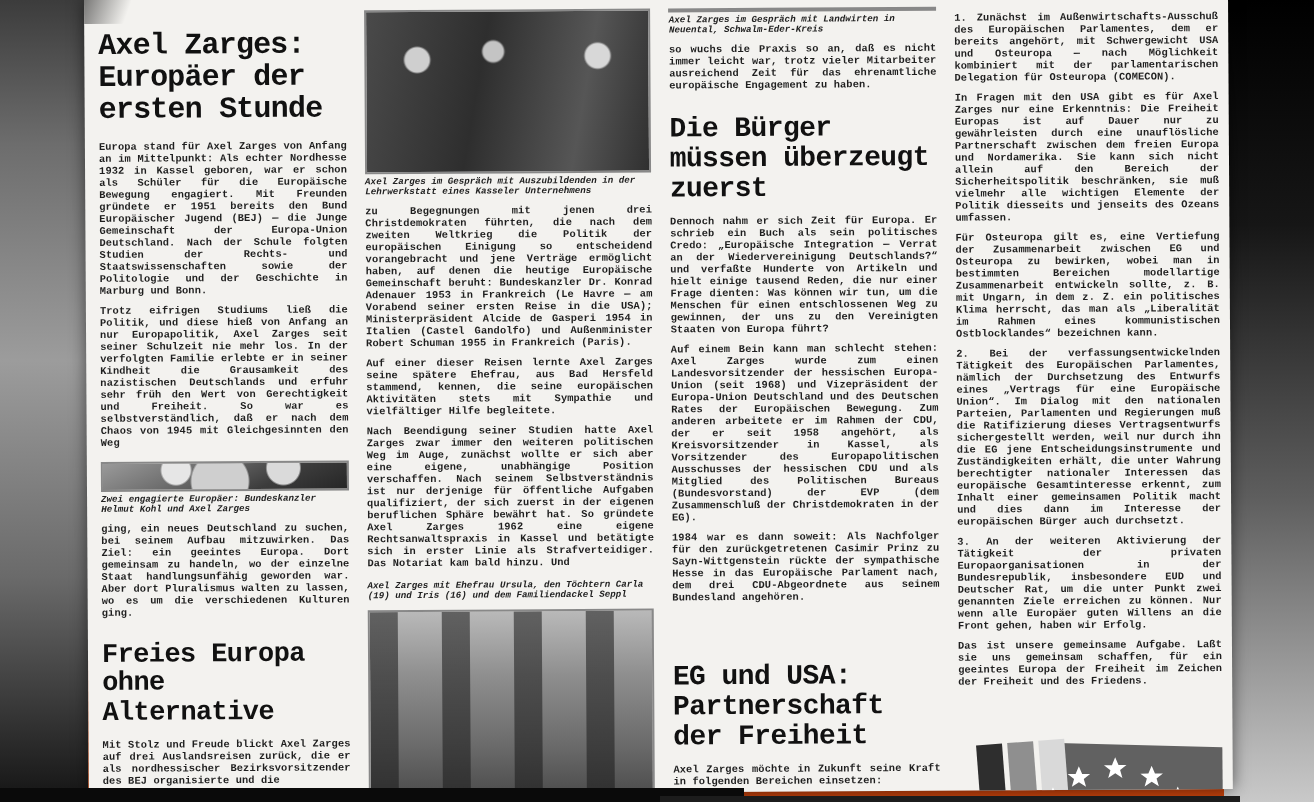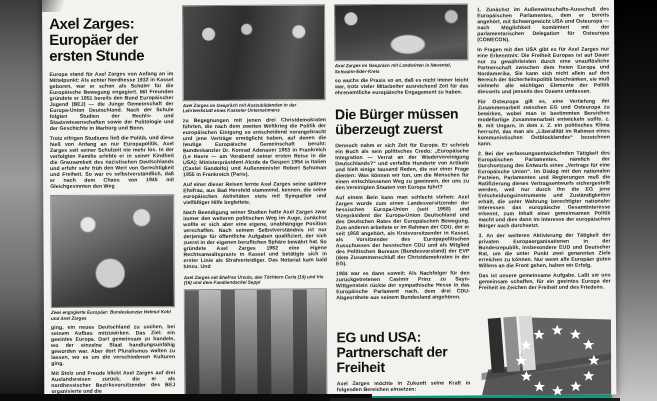--- a/index.html
+++ b/index.html
@@ -1,17 +1,17 @@
 <!DOCTYPE html>
 <html><head>
 <meta charset="utf-8">
 <style>
   * { margin:0; padding:0; box-sizing:border-box; }
   html,body { width:657px; height:401px; overflow:hidden; background:#555; font-family:"Liberation Sans", sans-serif; }
-  .scan { position:relative; width:657px; height:401px; background:#14b8a6; }
+  .scan { position:relative; width:657px; height:401px; background:#c2410c;font-family:Liberation Mono, monospace; }
 
   
   .band-left  { position:absolute; left:0; top:0; bottom:0; width:44px;
                 background:linear-gradient(180deg,#3c3c3c 0%,#6d6d6d 18%,#9c9c9c 45%,#6a6a6a 72%,#141414 100%); }
   .band-right { position:absolute; right:0; top:0; bottom:0; width:45px;
                 background:linear-gradient(180deg,#000 0%,#161616 28%,#5e5e5e 62%,#c9c9c9 100%); }
   .band-bottom{ position:absolute; left:0; bottom:0; width:372px; height:7px; background:#0a0a0a; }
   .band-bottom2{ position:absolute; left:330px; bottom:0; width:290px; height:3px; background:#1c1c1c; }
 
   
@@ -73,20 +73,21 @@
   <div class="page">
     <div class="cols">
 
       <div class="col col1">
         <h1 class="h-main">Axel Zarges: Europäer der ersten Stunde</h1>
         <p class="bt">Europa stand für Axel Zarges von Anfang an im Mittelpunkt: Als echter Nordhesse 1932 in Kassel geboren, war er schon als Schüler für die Europäische Bewegung engagiert. Mit Freunden gründete er 1951 bereits den Bund Europäischer Jugend (BEJ) — die Junge Gemeinschaft der Europa-Union Deutschland. Nach der Schule folgten Studien der Rechts- und Staatswissenschaften sowie der Politologie und der Geschichte in Marburg und Bonn.</p>
         <p class="bt">Trotz eifrigen Studiums ließ die Politik, und diese hieß von Anfang an nur Europapolitik, Axel Zarges seit seiner Schulzeit nie mehr los. In der verfolgten Familie erlebte er in seiner Kindheit die Grausamkeit des nazistischen Deutschlands und erfuhr sehr früh den Wert von Gerechtigkeit und Freiheit. So war es selbstverständlich, daß er nach dem Chaos von 1945 mit Gleichgesinnten den Weg</p>
         <div class="photo photo-kohl"></div>
         <p class="cap">Zwei engagierte Europäer: Bundeskanzler Helmut Kohl und Axel Zarges</p>
         <p class="bt">ging, ein neues Deutschland zu suchen, bei seinem Aufbau mitzuwirken. Das Ziel: ein geeintes Europa. Dort gemeinsam zu handeln, wo der einzelne Staat handlungsunfähig geworden war. Aber dort Pluralismus walten zu lassen, wo es um die verschiedenen Kulturen ging.</p>
+        <h2 class="h-sub">Freies Europa ohne Alternative</h2>
         <p class="bt">Mit Stolz und Freude blickt Axel Zarges auf drei Auslandsreisen zurück, die er als nordhessischer Bezirksvorsitzender des BEJ organisierte und die</p>
       </div>
 
       <div class="col col2">
         <div class="photo photo-workshop"></div>
         <p class="cap">Axel Zarges im Gespräch mit Auszubildenden in der Lehrwerkstatt eines Kasseler Unternehmens</p>
         <p class="bt">zu Begegnungen mit jenen drei Christdemokraten führten, die nach dem zweiten Weltkrieg die Politik der europäischen Einigung so entscheidend vorangebracht und jene Verträge ermöglicht haben, auf denen die heutige Europäische Gemeinschaft beruht: Bundeskanzler Dr. Konrad Adenauer 1953 in Frankreich (Le Havre — am Vorabend seiner ersten Reise in die USA); Ministerpräsident Alcide de Gasperi 1954 in Italien (Castel Gandolfo) und Außenminister Robert Schuman 1955 in Frankreich (Paris).</p>
         <p class="bt">Auf einer dieser Reisen lernte Axel Zarges seine spätere Ehefrau, aus Bad Hersfeld stammend, kennen, die seine europäischen Aktivitäten stets mit Sympathie und vielfältiger Hilfe begleitete.</p>
         <p class="bt">Nach Beendigung seiner Studien hatte Axel Zarges zwar immer den weiteren politischen Weg im Auge, zunächst wollte er sich aber eine eigene, unabhängige Position verschaffen. Nach seinem Selbstverständnis ist nur derjenige für öffentliche Aufgaben qualifiziert, der sich zuerst in der eigenen beruflichen Sphäre bewährt hat. So gründete Axel Zarges 1962 eine eigene Rechtsanwaltspraxis in Kassel und betätigte sich in erster Linie als Strafverteidiger. Das Notariat kam bald hinzu. Und</p>
         <p class="cap">Axel Zarges mit Ehefrau Ursula, den Töchtern Carla (19) und Iris (16) und dem Familiendackel Seppl</p>

